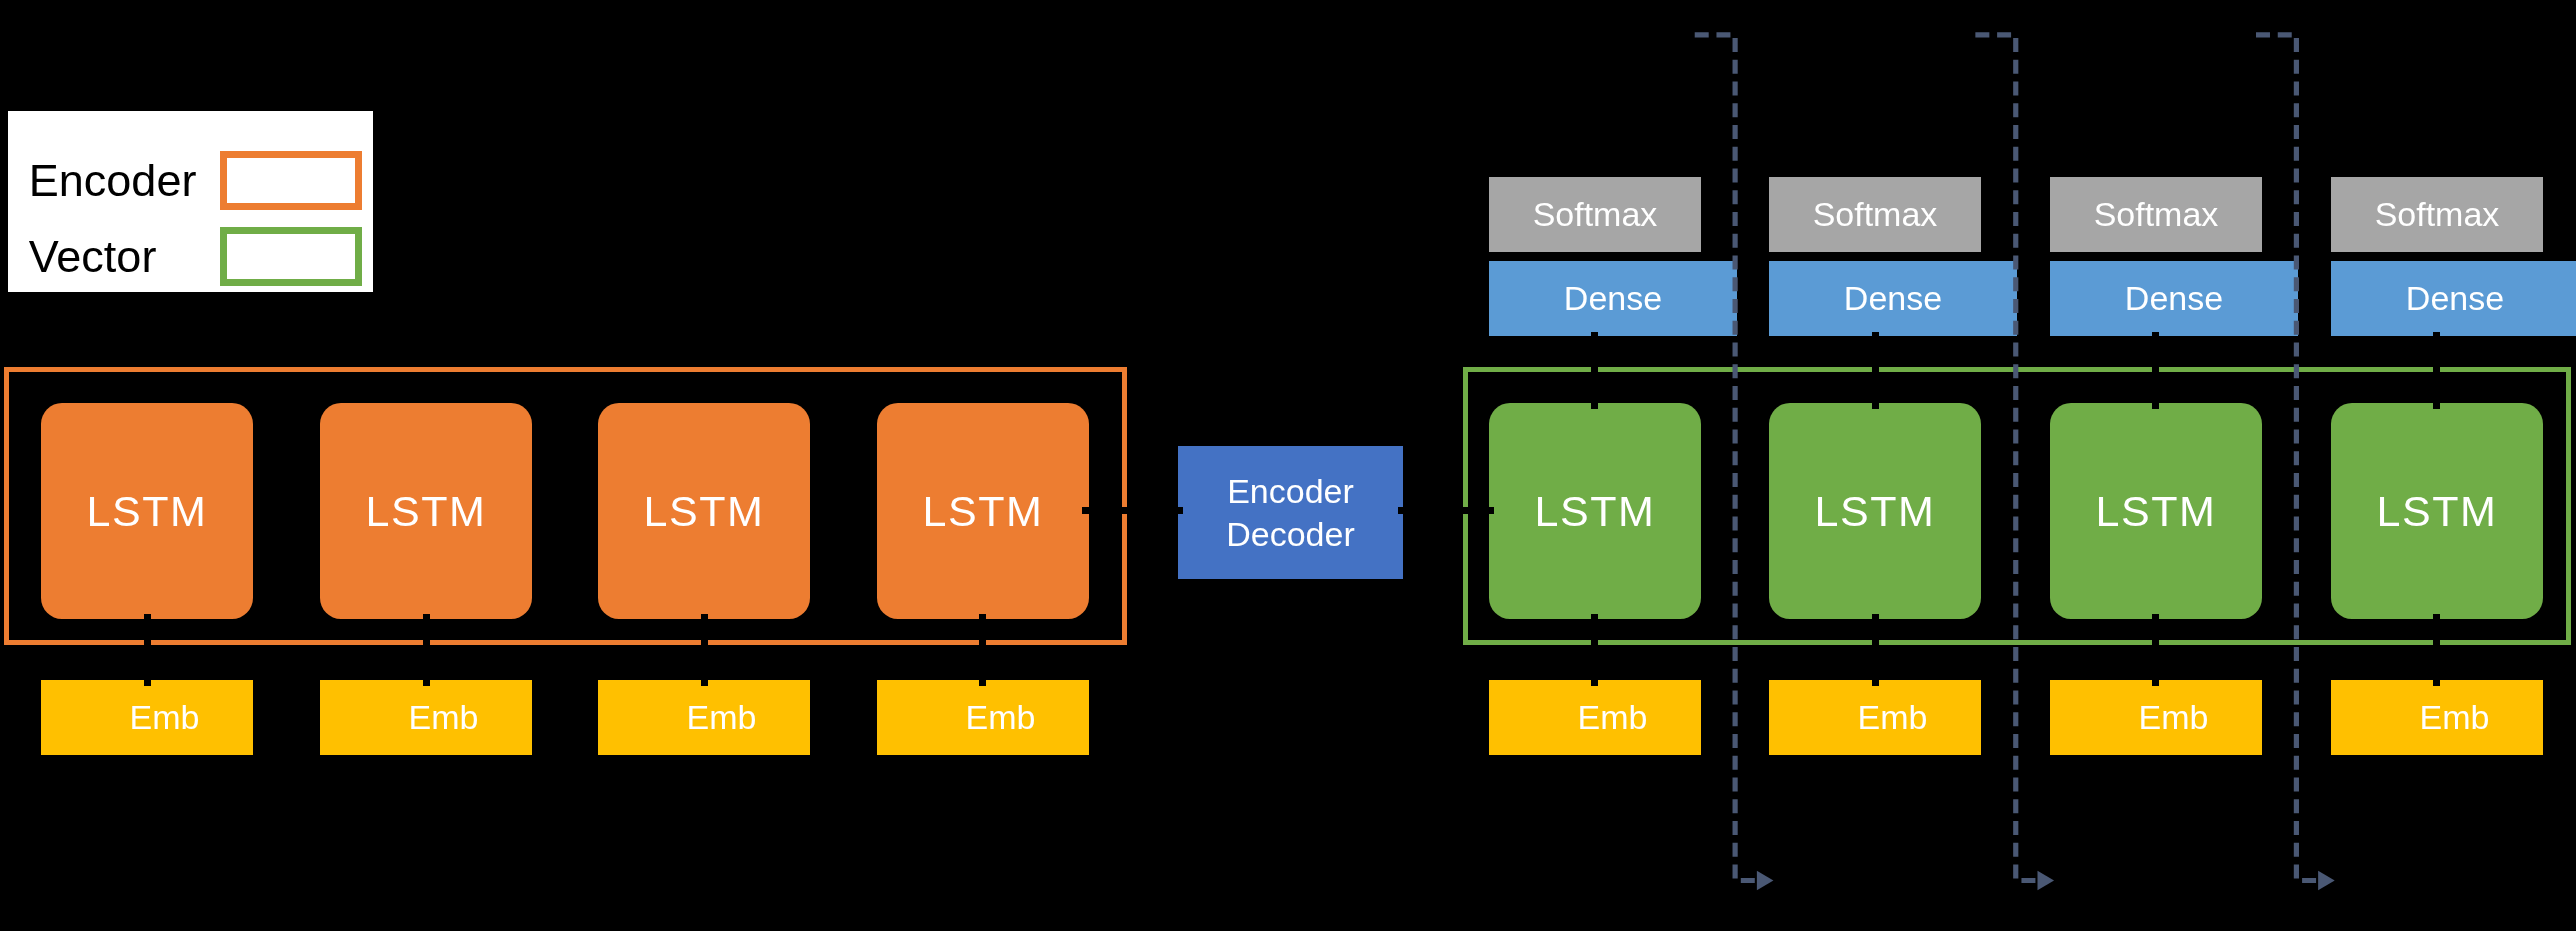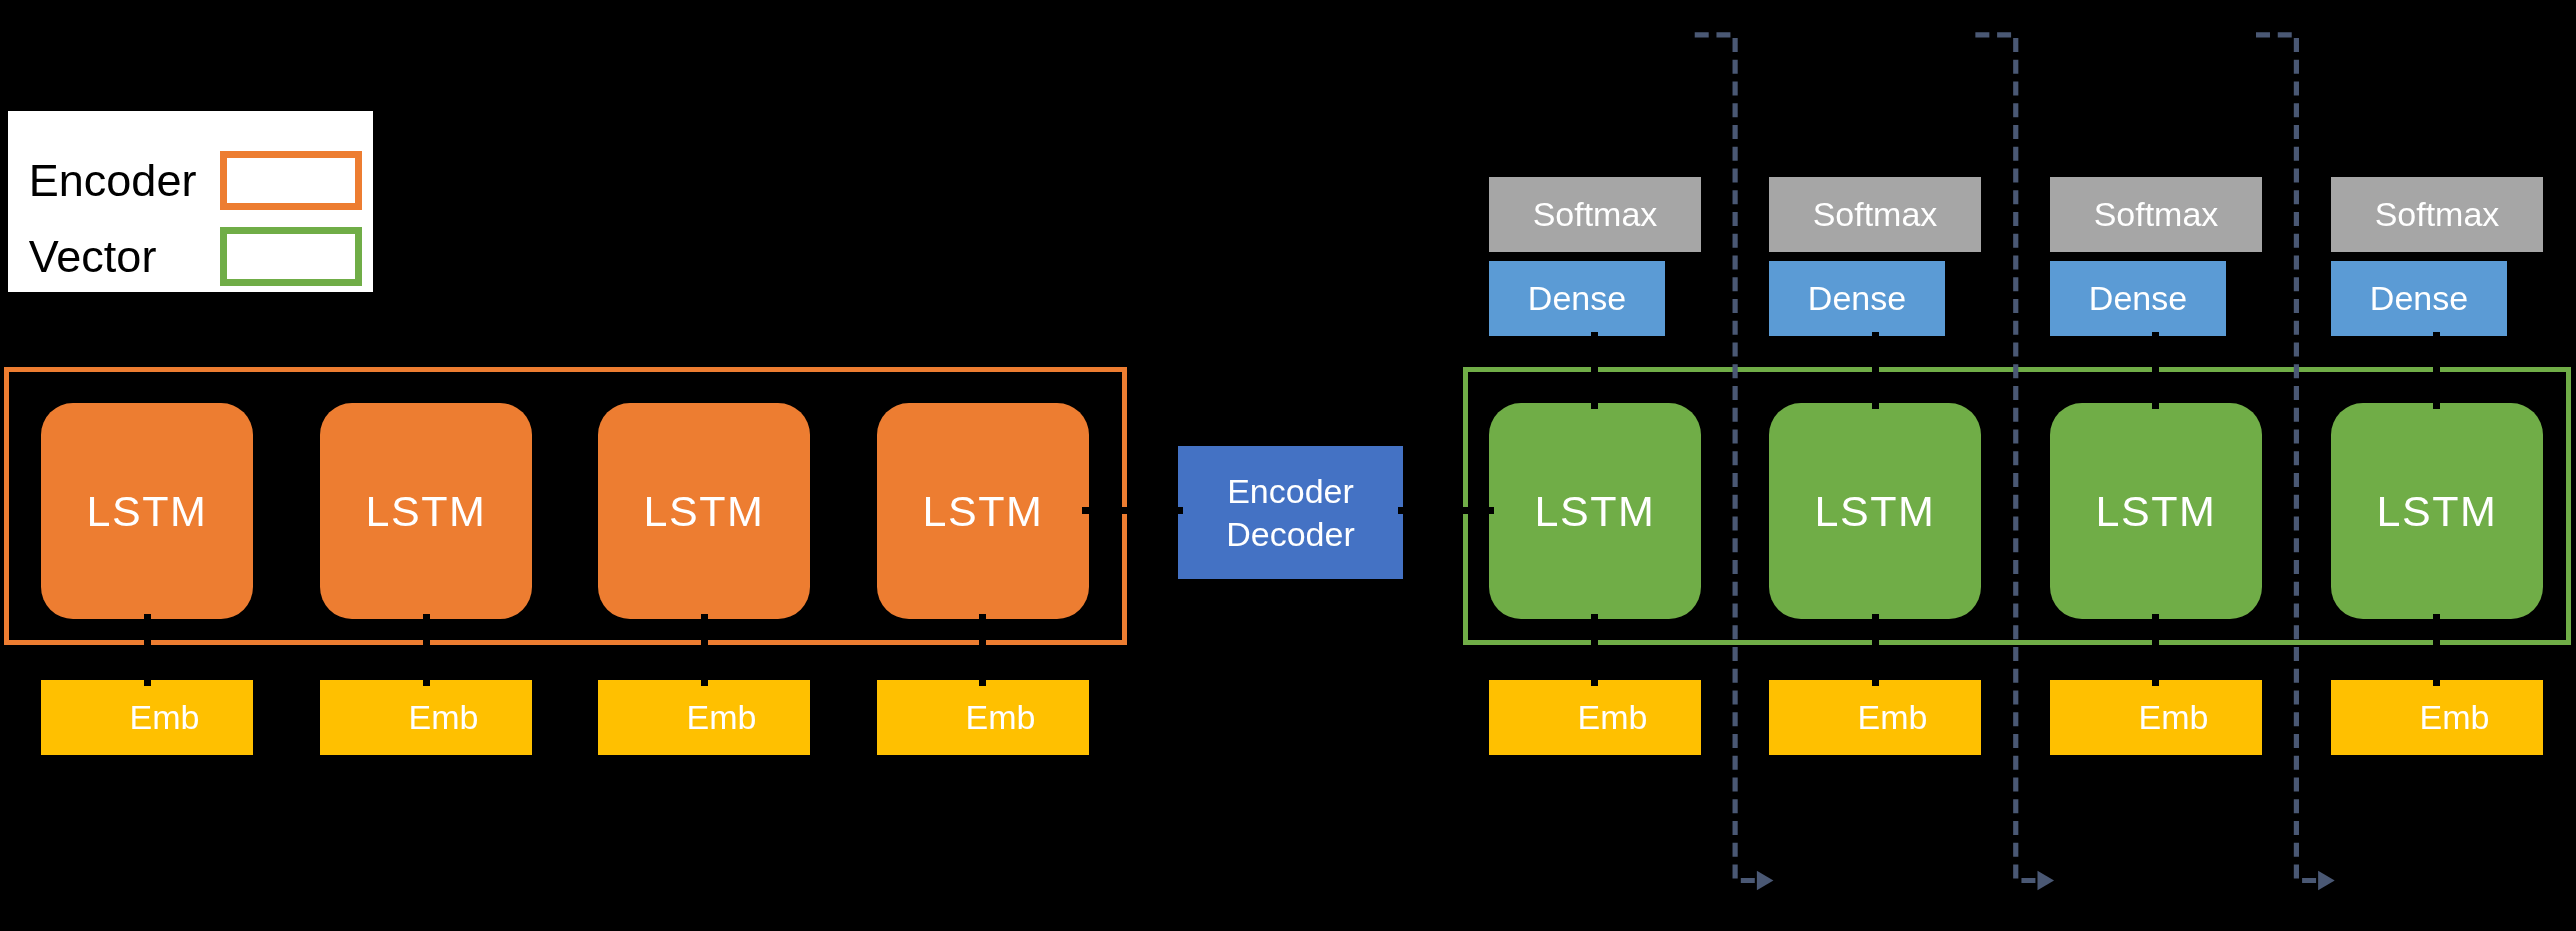--- a/index.html
+++ b/index.html
@@ -19,26 +19,26 @@
   .legend-swatch.enc{border:7.8px solid #ED7D31;}
   .legend-swatch.dec{border:7.8px solid #70AD47;}
 
   
   .outer-box{background:transparent;}
   .outer-box.enc{border:5.2px solid #ED7D31;}
   .outer-box.dec{border:5.2px solid #70AD47;}
 
   
   .node{display:flex;align-items:center;justify-content:center;color:#ffffff;}
-  .lstm{width:212px;height:216px;top:387px;border-radius:32px;font-size:43px;letter-spacing:1.6px;}
+  .lstm{width:212px;height:216px;top:387px;border-radius:21px;font-size:43px;letter-spacing:1.6px;}
   .lstm.enc{background:#ED7D31;}
   .lstm.dec{background:#70AD47;}
   .emb{width:212px;height:75px;top:664px;background:#FFC000;font-size:34px;padding-left:35px;}
   .softmax{width:212px;height:75px;top:161px;background:#A6A6A6;font-size:34px;}
-  .dense{width:176px;height:75px;top:245px;background:#5B9BD5;font-size:34px;}
+  .dense{width:248px;height:75px;top:245px;background:#5B9BD5;font-size:34px;}
   .context{left:1178px;top:430px;width:225px;height:133px;background:#4472C4;
            font-size:34px;line-height:43px;flex-direction:column;text-align:center;}
 
   
   .conn{background:#000000;}
   .conn.v{width:7.2px;}
   .conn.h{height:7.2px;top:491px;}
 
   #feedback-svg{position:absolute;left:0;top:0;}
   .dash-path{stroke:#4A5874;stroke-width:10;fill:none;stroke-dasharray:27 15;}

